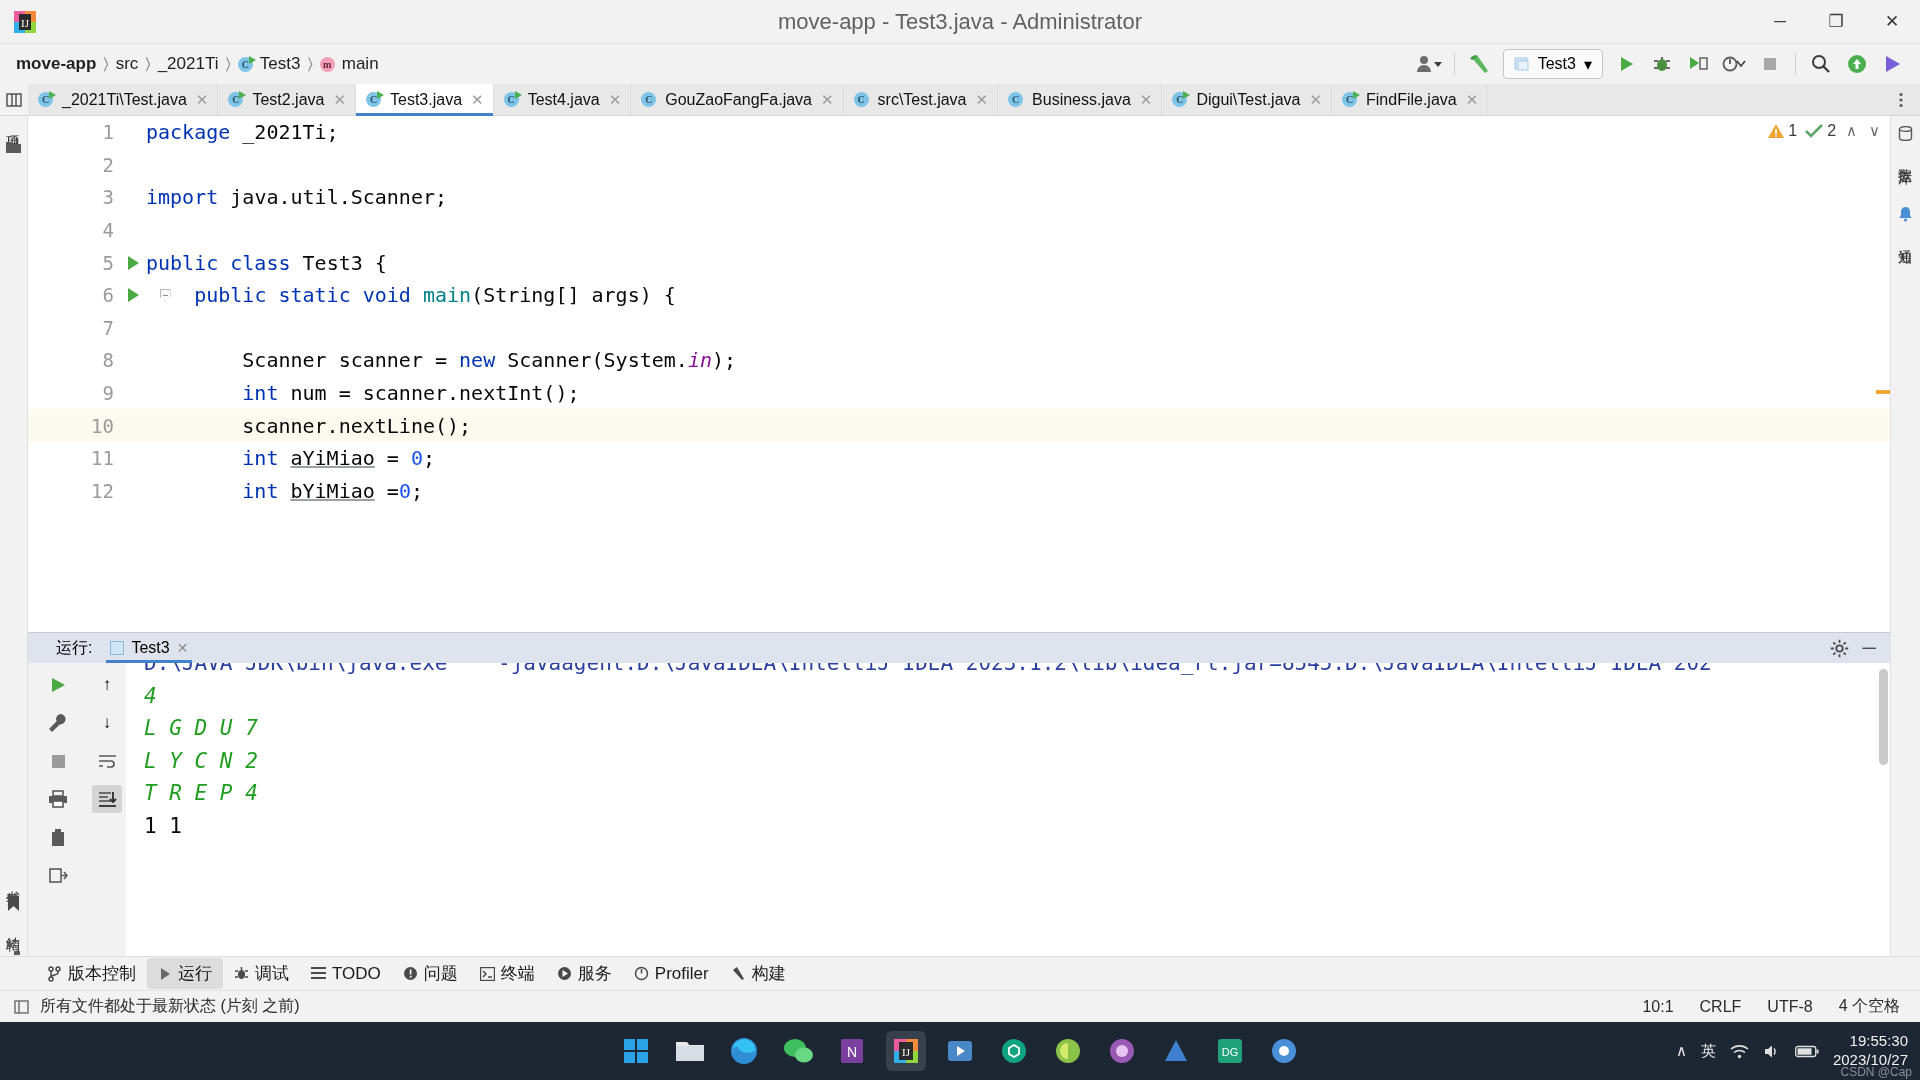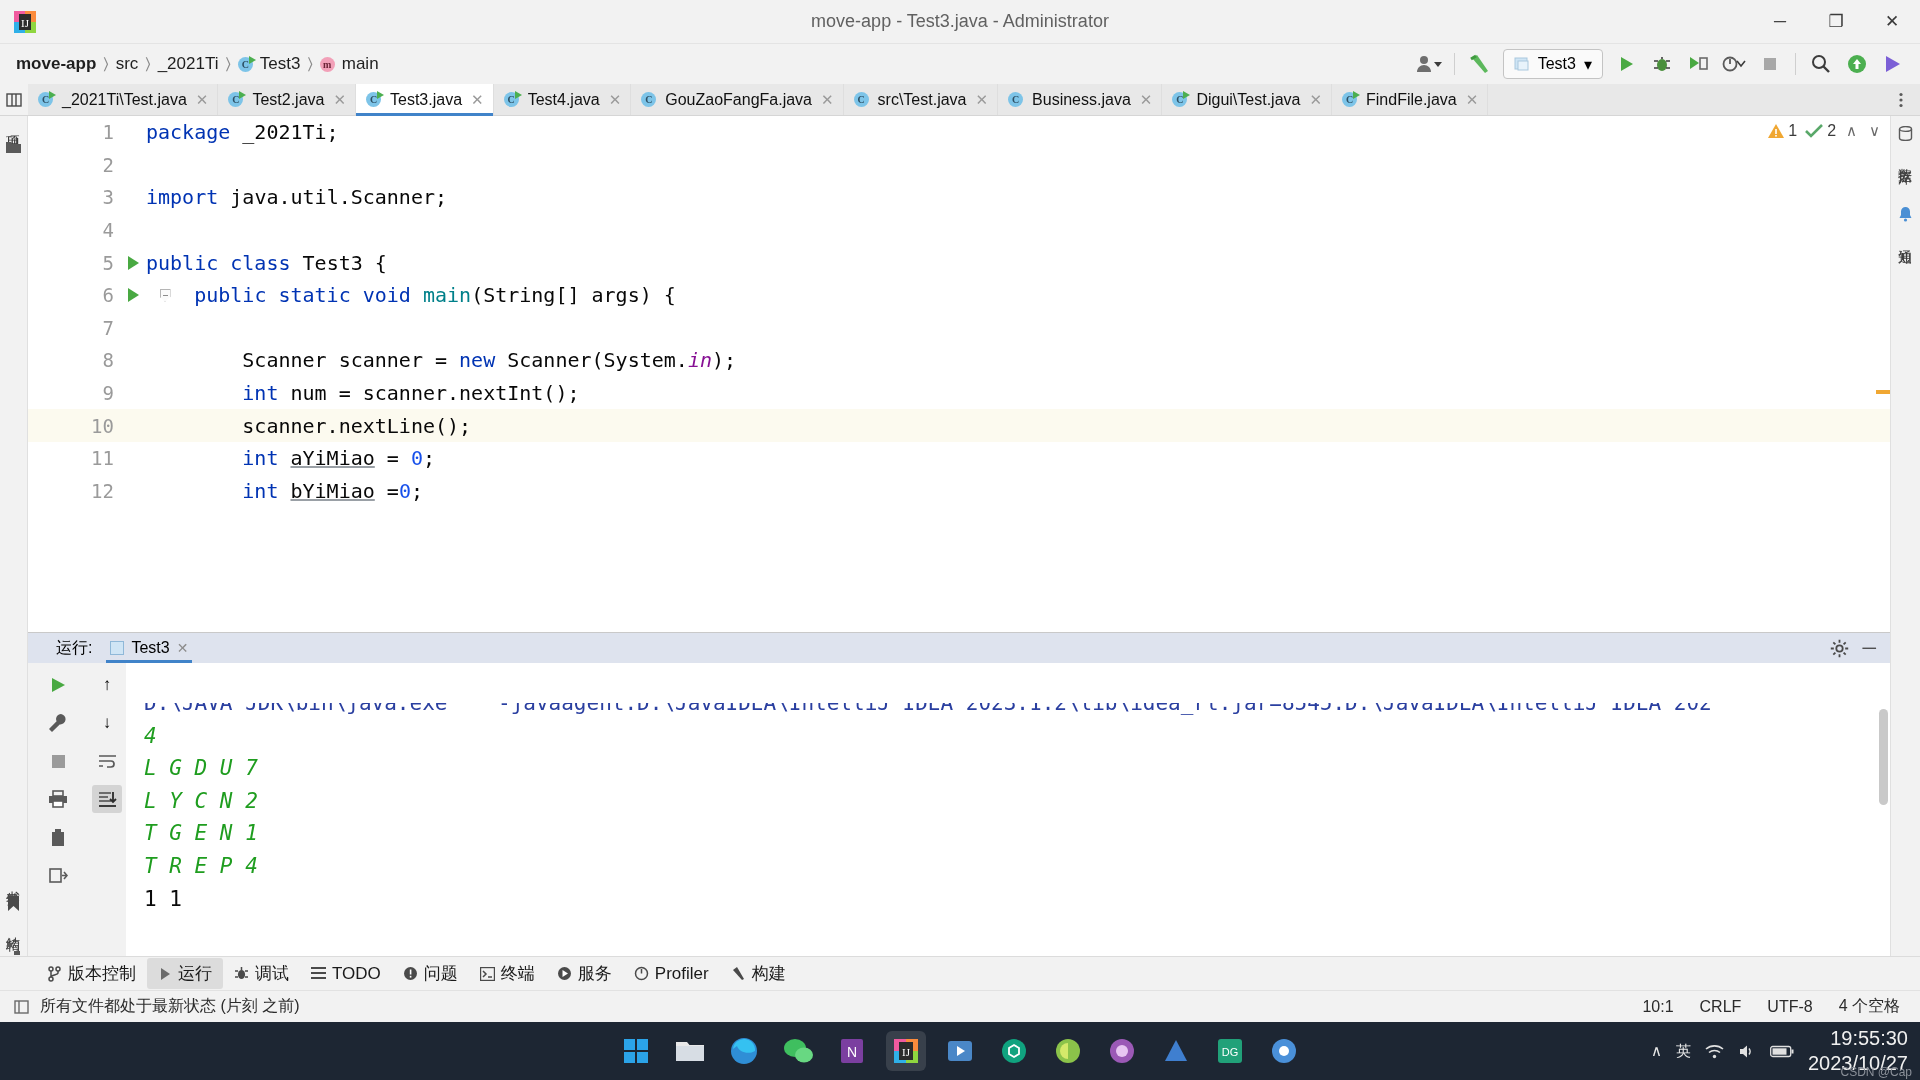--- a/index.html
+++ b/index.html
@@ -20,21 +20,21 @@
   }
   .app-logo {
     width: 26px; height: 26px; margin-left: 12px; margin-right: 14px; position: relative; flex: 0 0 26px;
   }
   .menu { display: flex; align-items: center; gap: 0px; }
   .menu-item {
     padding: 4px 10px; font-size: 18px; color: #1a1a1a; white-space: nowrap; cursor: default;
     font-family: "Liberation Sans", sans-serif;
   }
   .win-title {
-    position: absolute; left: 0; right: 0; text-align: center; font-size: 18px; color: #616161;
+    position: absolute; left: 0; right: 0; text-align: center; font-size: 22px; color: #616161;
     pointer-events: none;
   }
   .win-btns { margin-left: auto; display: flex; height: 44px; z-index:3; }
   .win-btn {
     width: 56px; height: 44px; display: flex; align-items: center; justify-content: center;
     font-size: 17px; color: #3b3b3b;
   }
 
   
   .navbar {
@@ -146,21 +146,21 @@
     width: 60px; flex:0 0 60px; background:#f2f2f2; display:flex; flex-direction:column; align-items:center;
     padding-top: 8px; gap: 10px;
   }
   .run-tools2 {
     width: 38px; flex:0 0 38px; background:#f2f2f2; display:flex; flex-direction:column; align-items:center;
     padding-top: 8px; gap: 10px;
   }
   .titem { width:30px; height:28px; display:flex; align-items:center; justify-content:center; border-radius:3px; }
   .titem.sel { background:#d4d4d4; }
   .console {
-    flex:1 1 auto; overflow:hidden; position:relative; padding-top: 2px; background:#fff;margin-top:40px;
+    flex:1 1 auto; overflow:hidden; position:relative; padding-top: 2px; background:#fff;
   }
   .cline {
     font-family:"DejaVu Sans Mono", monospace; font-size: 21px; white-space:pre; line-height: 32.6px;
     padding-left: 18px; color:#0a0a0a;
   }
   .cline.green { color:#1f9d1f; font-style: italic; }
   .cline.dim { color:#2a3fa0; }
   .console-scroll {
     position:absolute; right:2px; top:6px; width:9px; height:96px; background:#c9c9c9; border-radius:5px;
   }
@@ -184,21 +184,21 @@
   
   .taskbar {
     height: 58px; flex:0 0 58px; background:#1d2633; display:flex; align-items:center; position:relative;
   }
   .tb-center { position:absolute; left:50%; transform:translateX(-50%); display:flex; align-items:center; gap: 14px; }
   .tbicon {
     width: 40px; height: 40px; border-radius:6px; display:flex; align-items:center; justify-content:center;
     font-size: 20px; position:relative;
   }
   .tray { margin-left:auto; display:flex; align-items:center; gap: 14px; padding-right: 12px; color:#e8e8e8; font-size:15px; }
-  .clock { display:flex; flex-direction:column; align-items:flex-end; line-height:1.25; font-size:20px; color:#f0f0f0; }
+  .clock { display:flex; flex-direction:column; align-items:flex-end; line-height:1.25; font-size:15px; color:#f0f0f0; }
   .wm { position:absolute; right: 8px; bottom: 1px; font-size: 12px; color:#8a8f98;margin-top:29px; }
   svg { display:block; }
 </style>
 </head>
 <body>
 
 <div class="app">
 
   <div class="titlebar">
     <div class="app-logo">
@@ -637,21 +637,20 @@
                 <path d="M1 15h17" stroke="#2b2b2b" stroke-width="1.8"></path>
               </svg>
             </div>
           </div>
 
           <div class="console">
             <div class="cline dim" style="margin-top:-18px;">D:\JAVA JDK\bin\java.exe    -javaagent:D:\JavaIDEA\IntelliJ IDEA 2023.1.2\lib\idea_rt.jar=8545:D:\JavaIDEA\IntelliJ IDEA 202</div>
             <div class="cline green">4</div>
             <div class="cline green">L G D U 7</div>
             <div class="cline green">L Y C N 2</div>
-            <div class="cline green">T G E N 1</div>
             <div class="cline green">T R E P 4</div>
             <div class="cline">1 1</div>
             <div class="console-scroll"></div>
           </div>
         </div>
       </div>
     </div>
 
     <div class="right-strip">
       <span>

